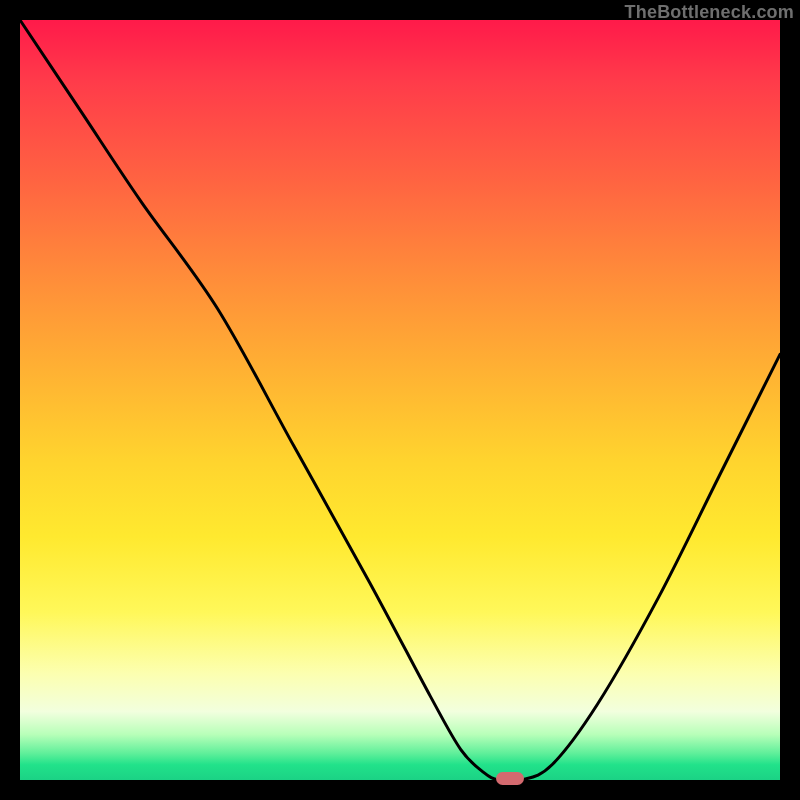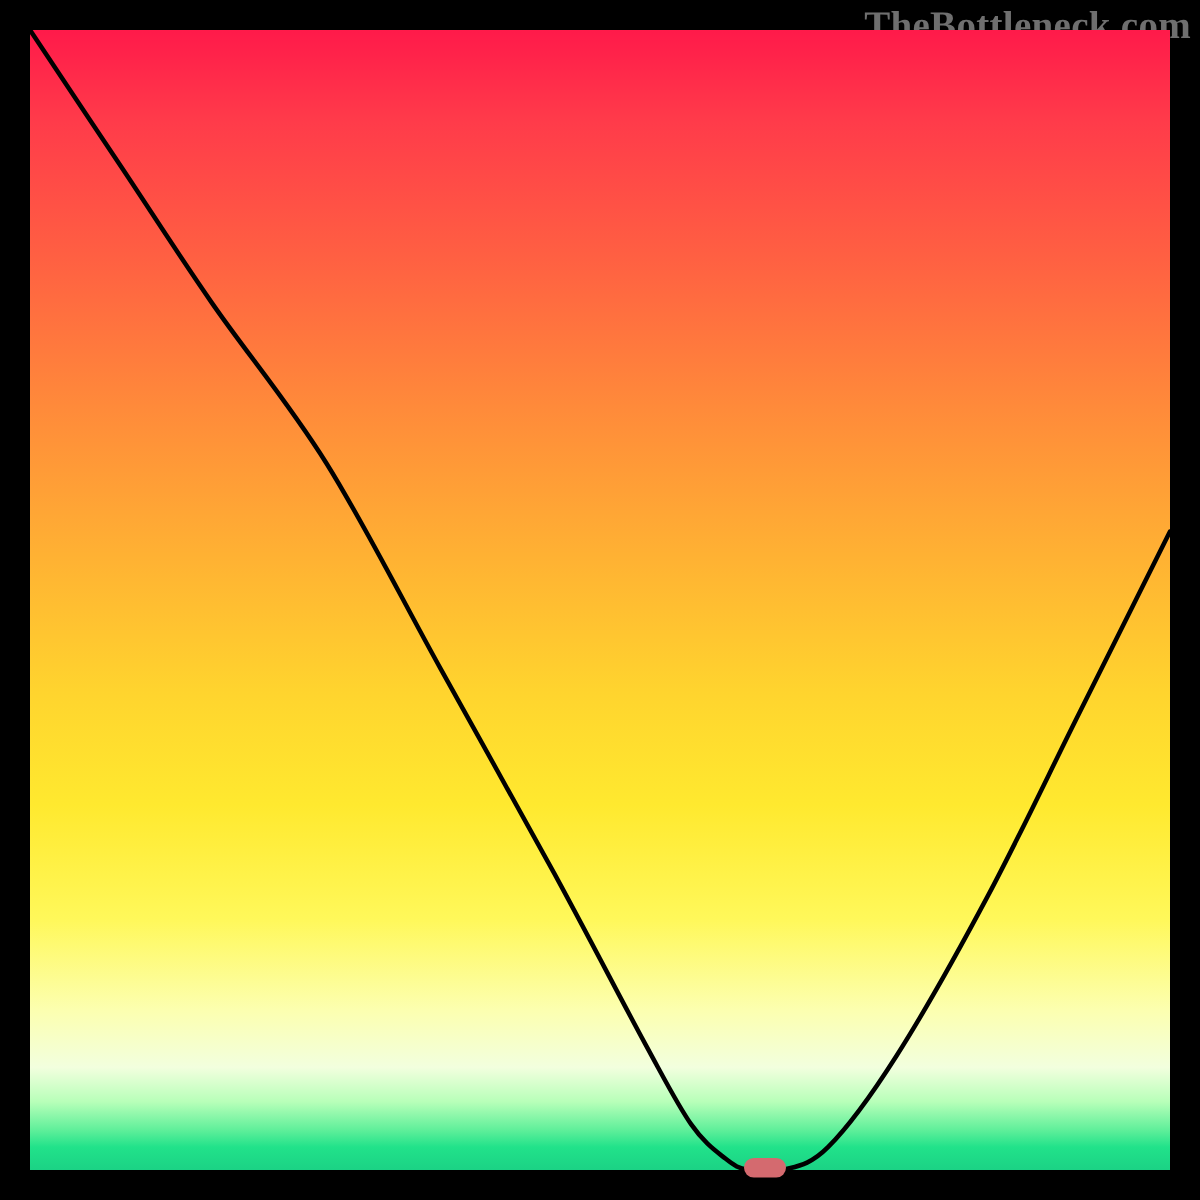--- a/index.html
+++ b/index.html
@@ -42,25 +42,24 @@
       #5fef9a 96.5%,
       #21e28a 98%,
       #1bd285 100%
     );
   }
   .watermark {
     position: absolute;
     top: 2px;
     right: 6px;
     color: #6f6f6f;
-    font-size: 26px;
+    font-size: 18px;
     font-weight: 600;
     letter-spacing: 0.2px;
     user-select: none;
-    font-family: Liberation Serif, serif;
   }
   svg.curve {
     position: absolute;
     left: 0;
     top: 0;
     width: 760px;
     height: 760px;
     overflow: visible;
   }
   .marker {

